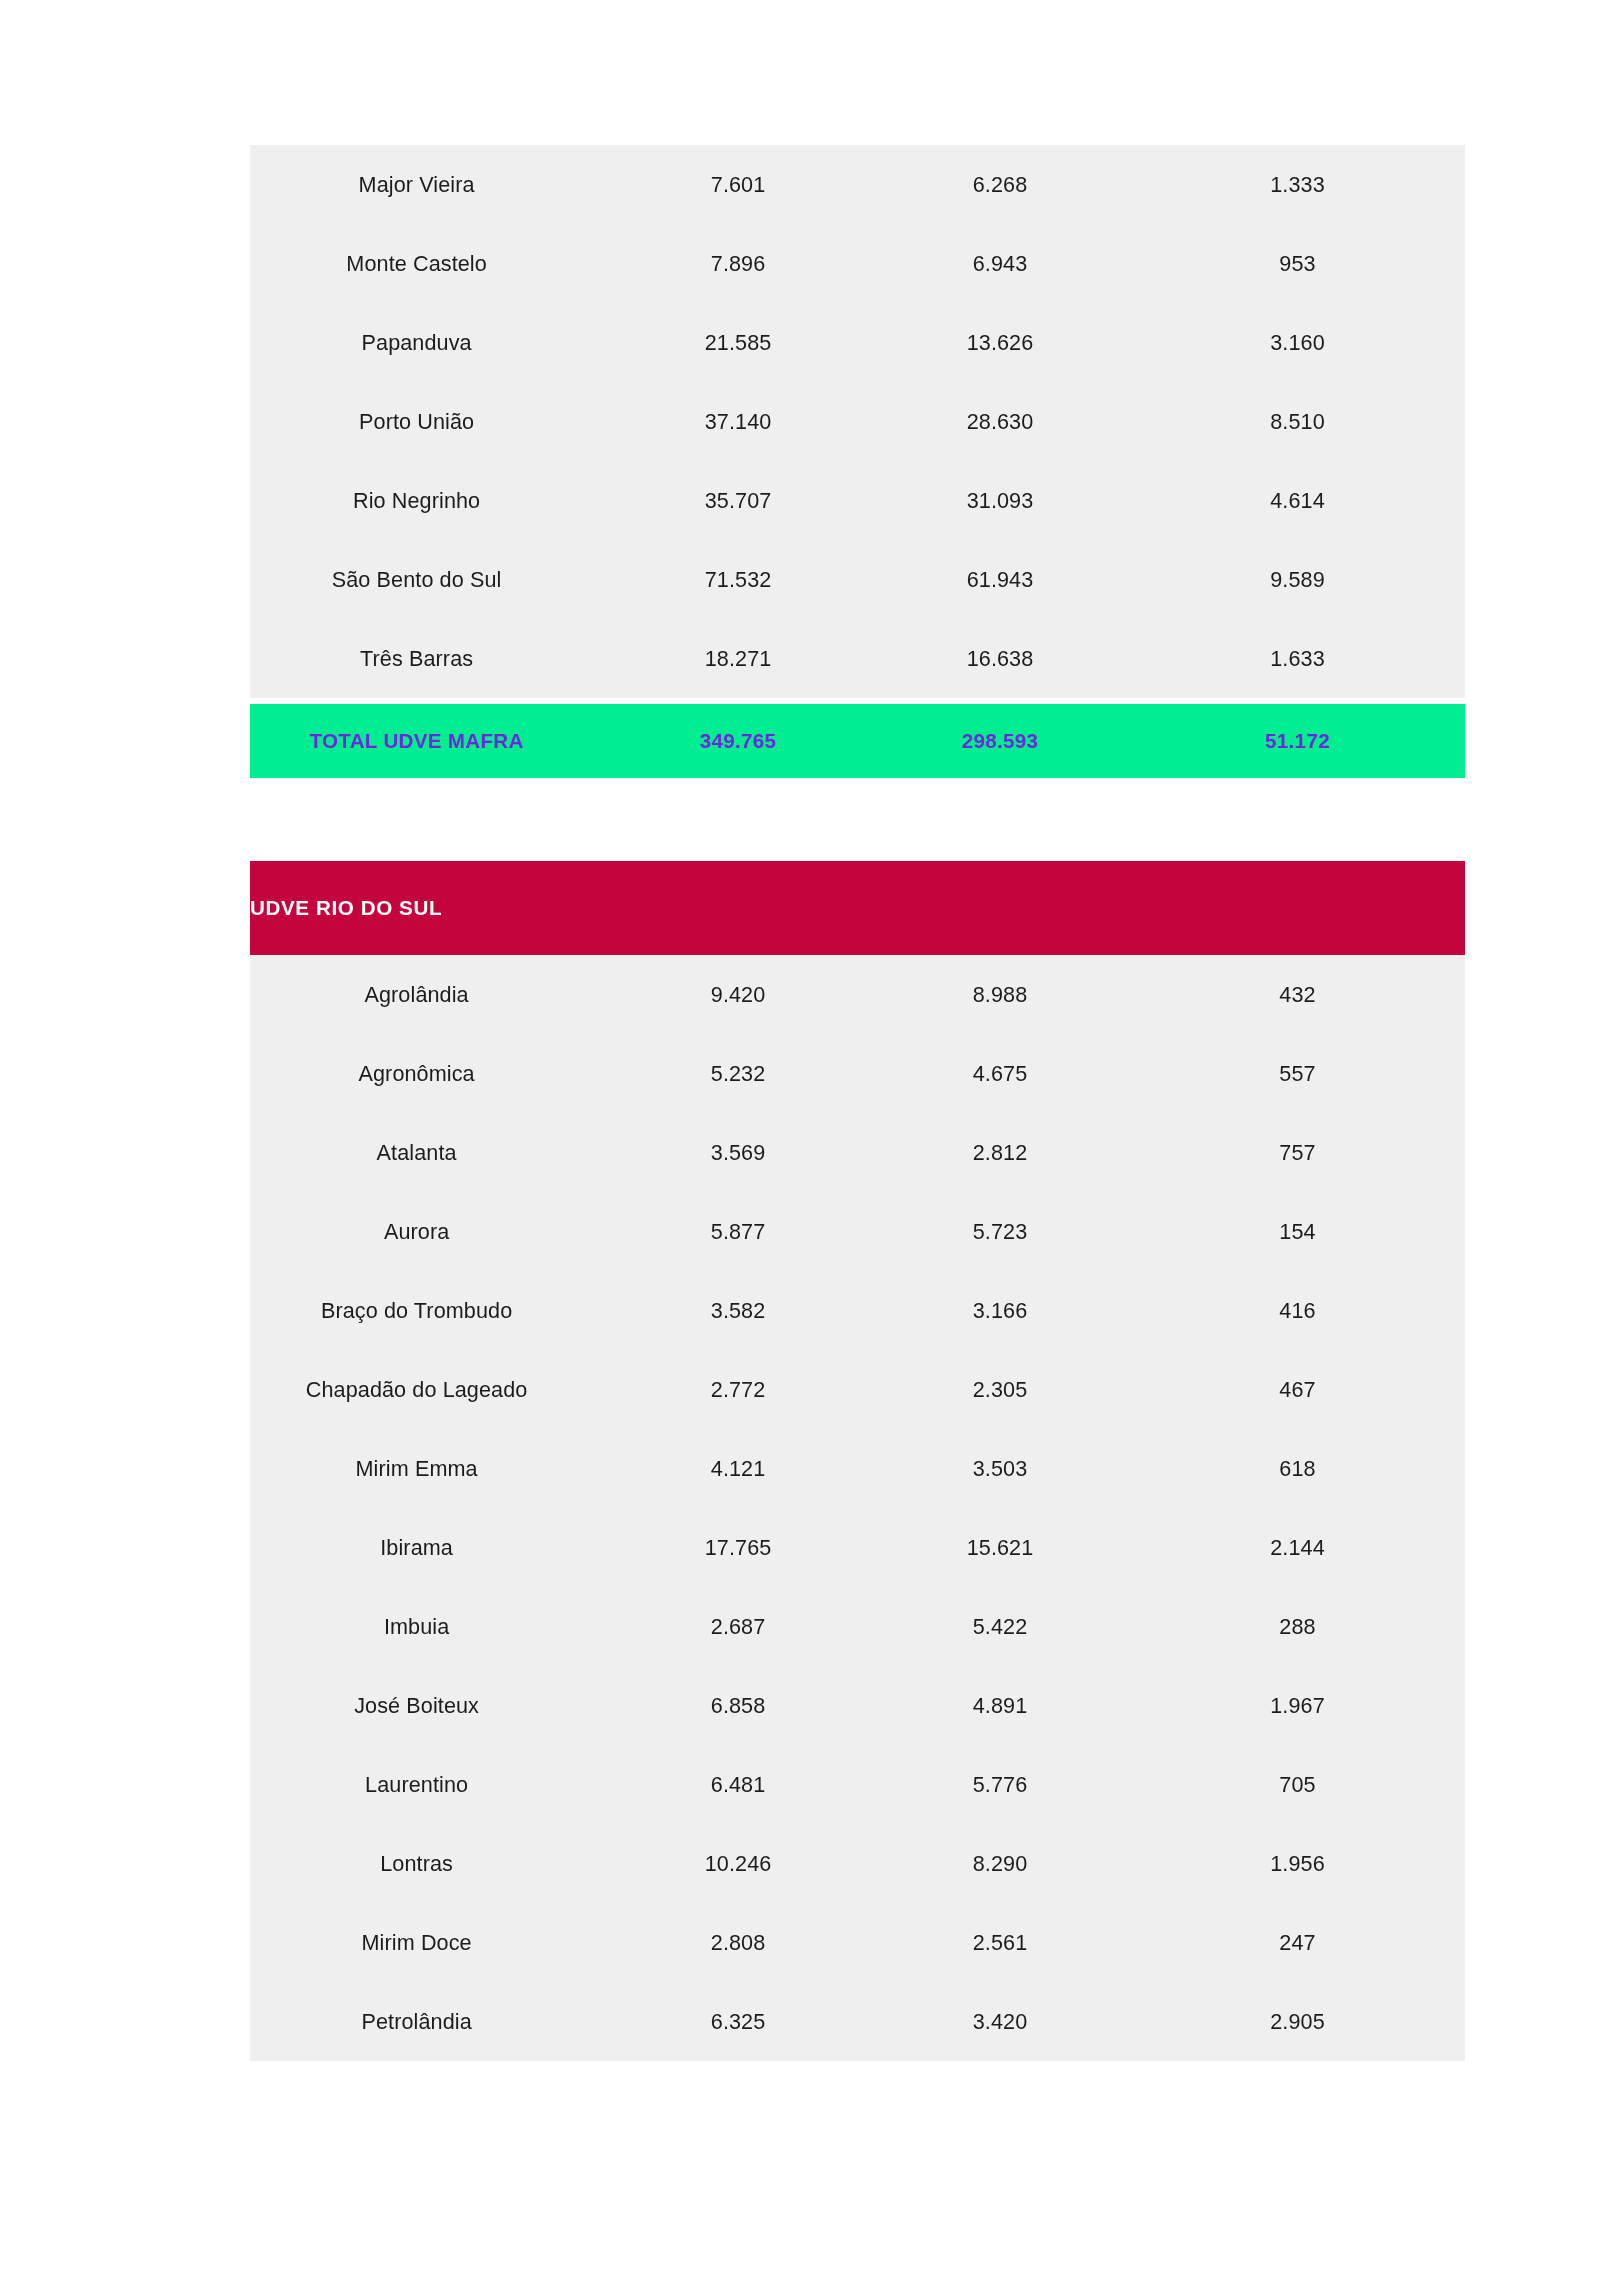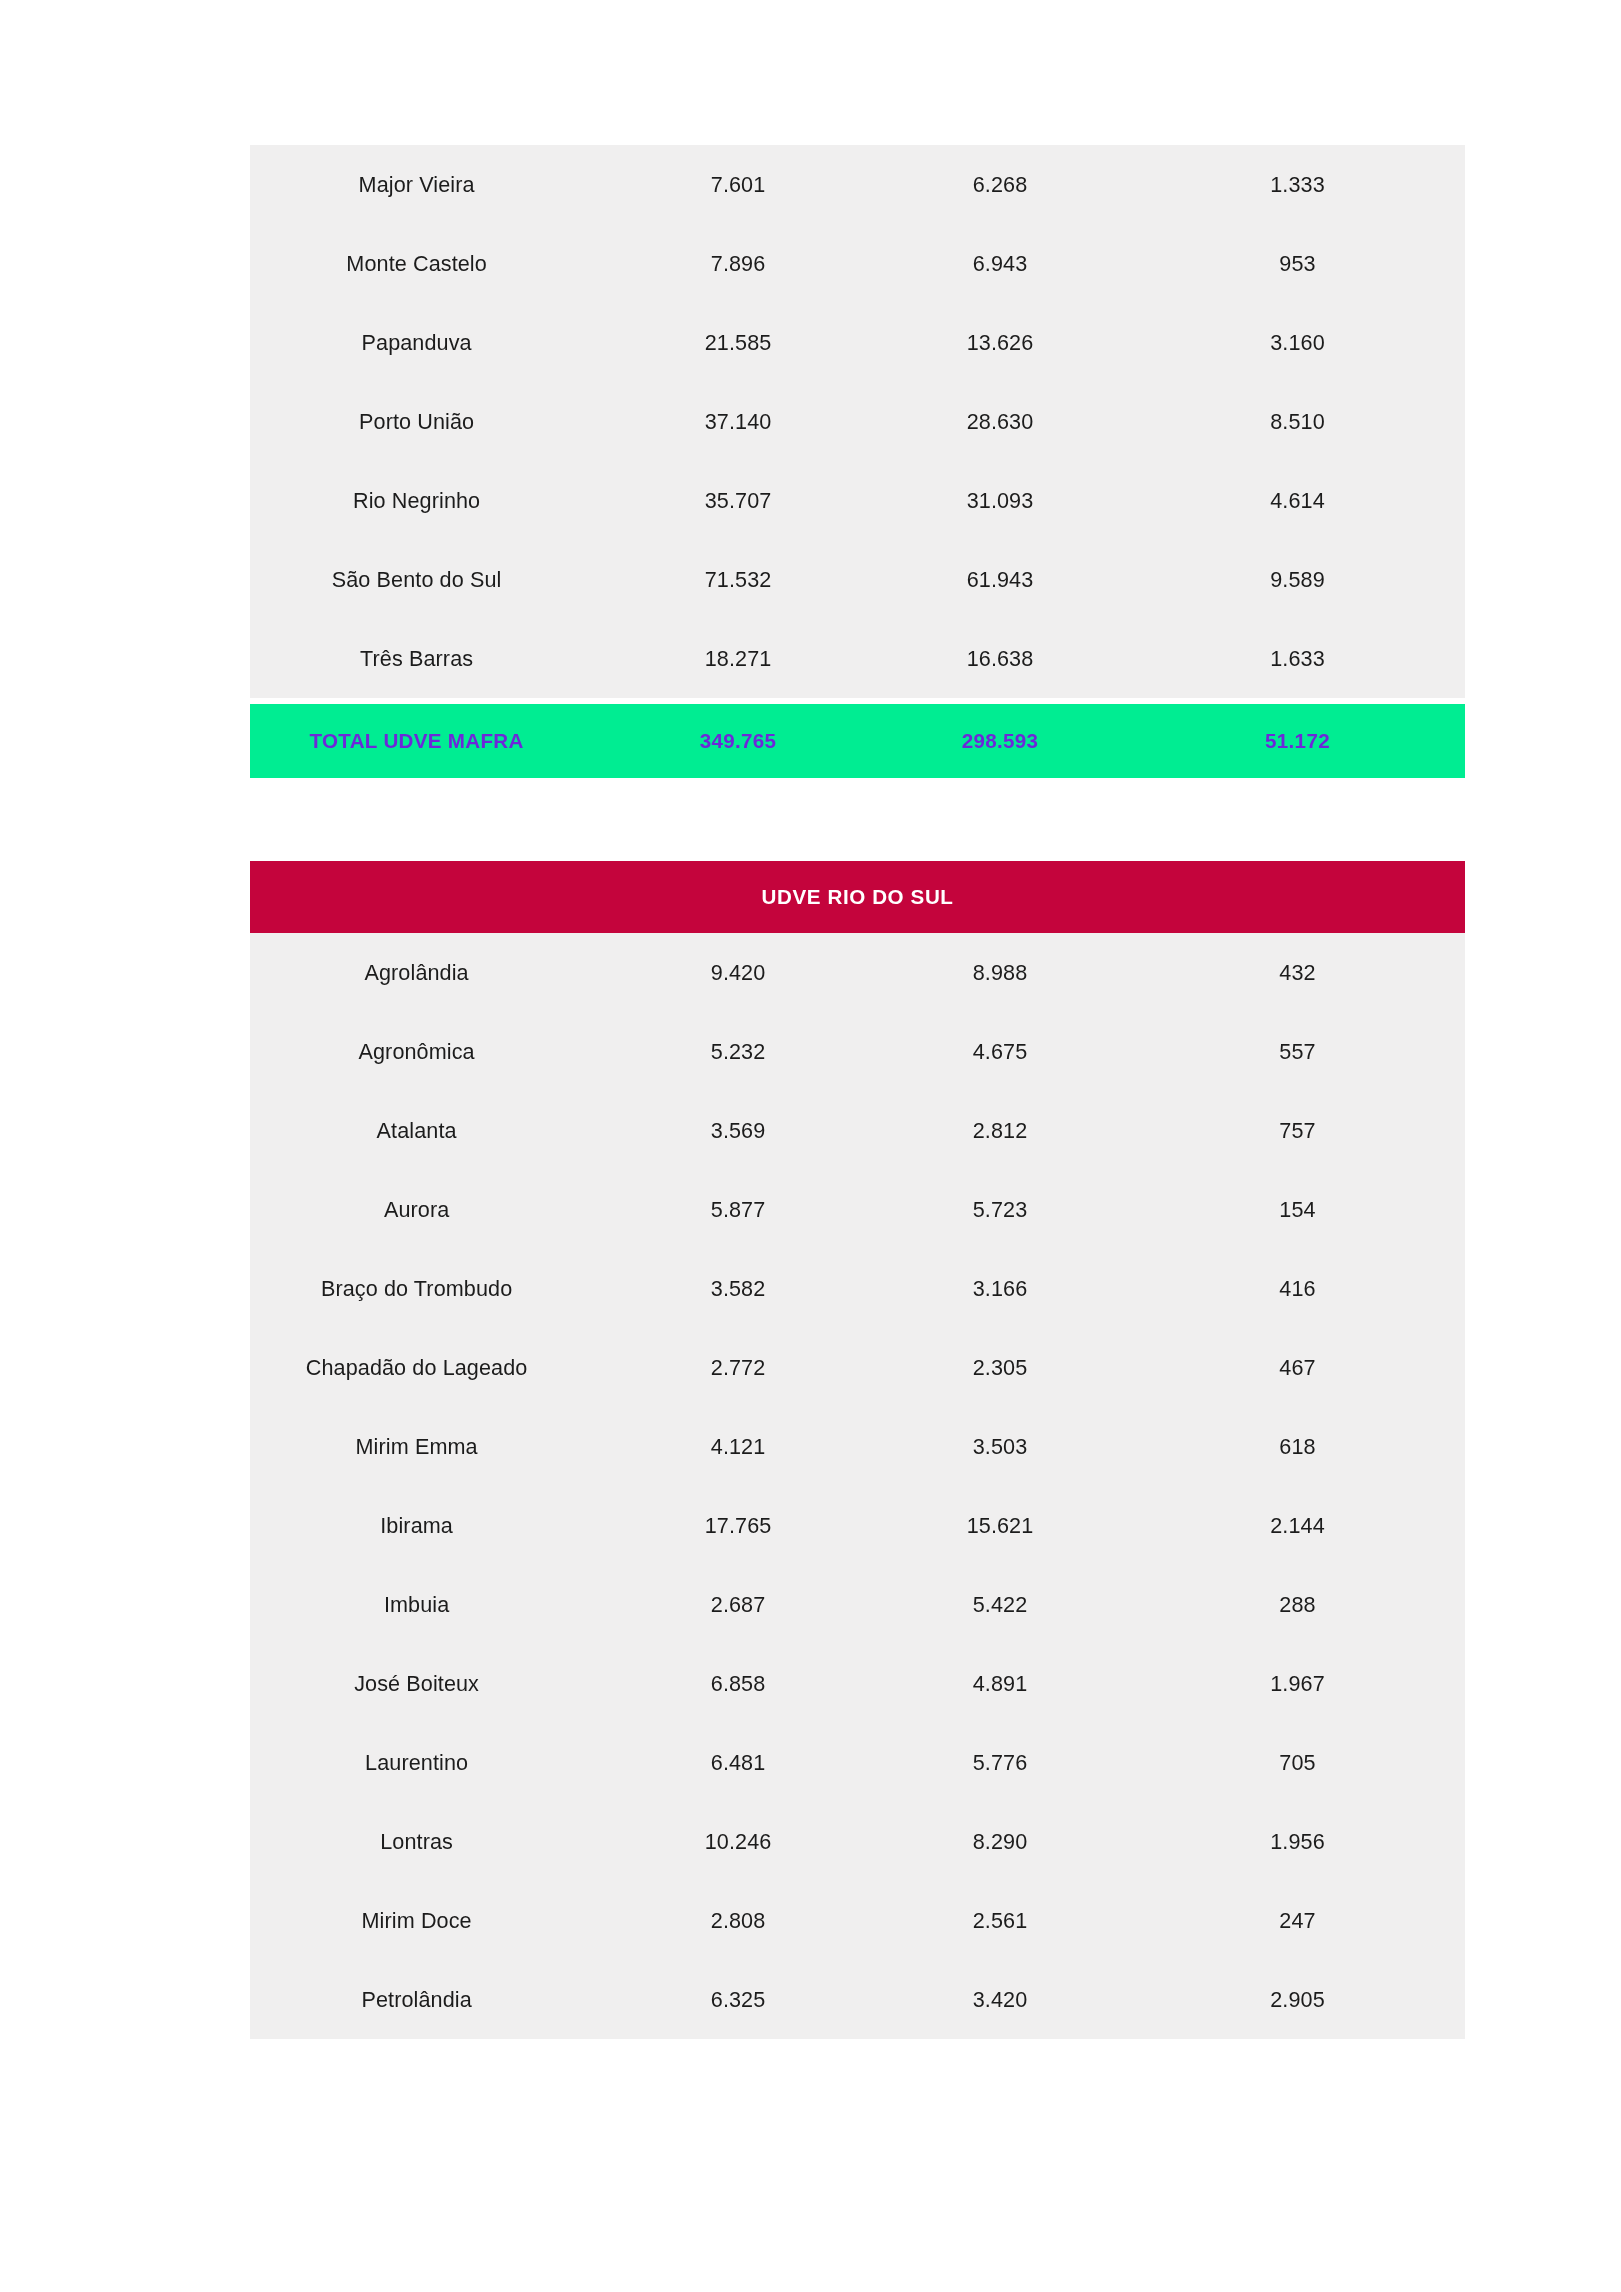--- a/index.html
+++ b/index.html
@@ -55,22 +55,21 @@
   .cell-name { text-align: center; padding-right: 9.8px; }
   .cell-num  { text-align: center; }
 
   .cell-v1 { padding-right: 3.9px; }
   .cell-v2 { padding-right: 29px; }
   .cell-v3 { padding-right: 12px; }
 
   
   .section-header-row td {
     background: #c4043c;
-    height: 72px;
-    text-align: center;
+    height: 94px;
     color: #ffffff;
     font-size: 20.6px;
     font-weight: 700;
     letter-spacing: 0.6px;
   }
 
   
   .total-row td {
     background: #00ed92;
     height: 74px;

